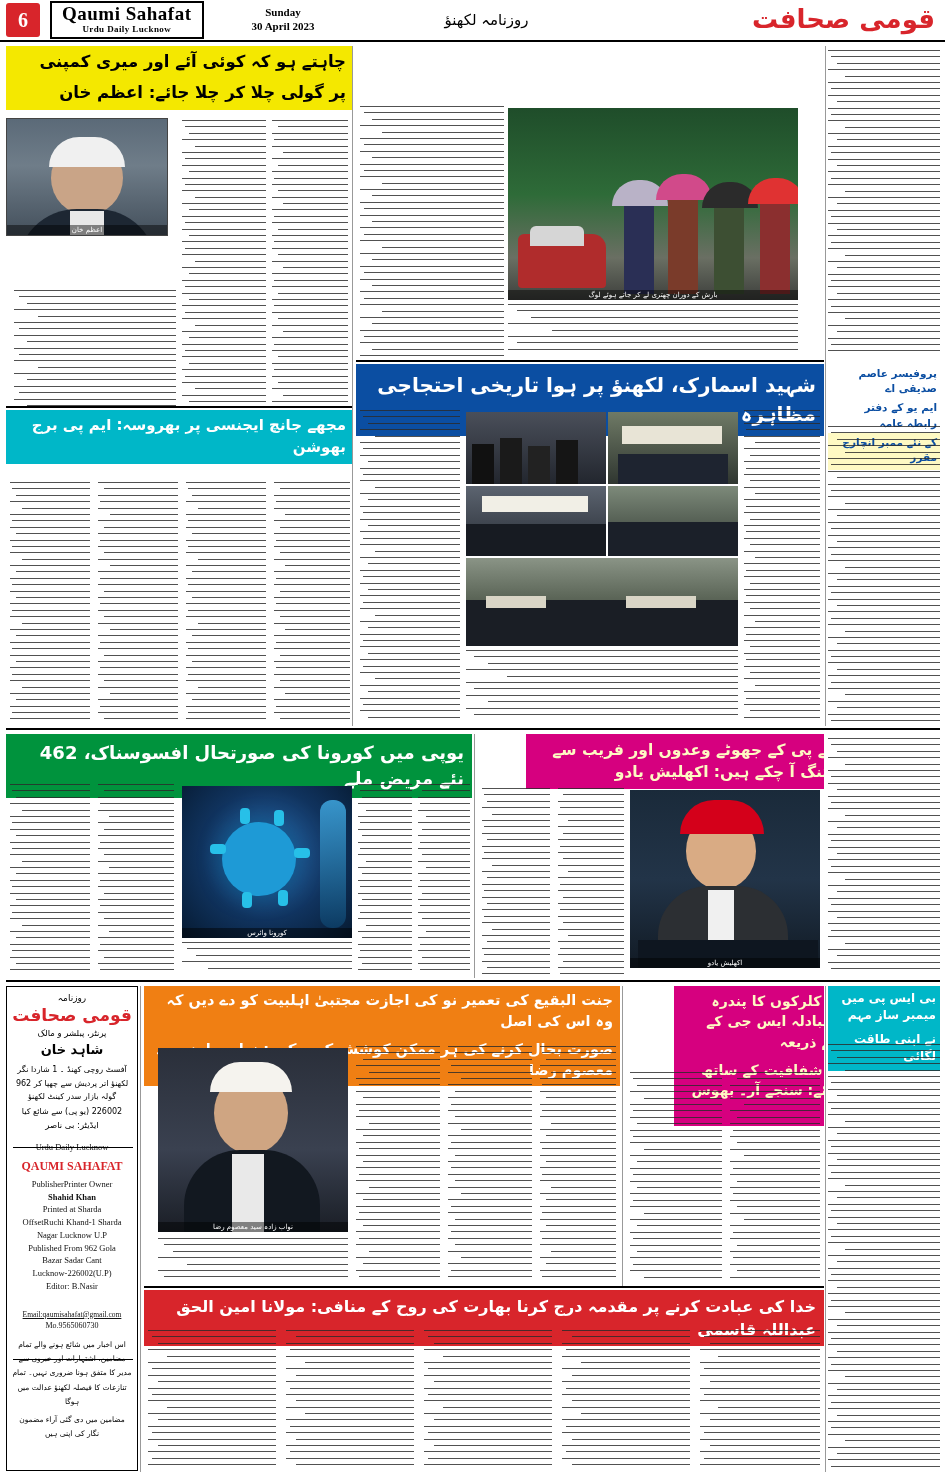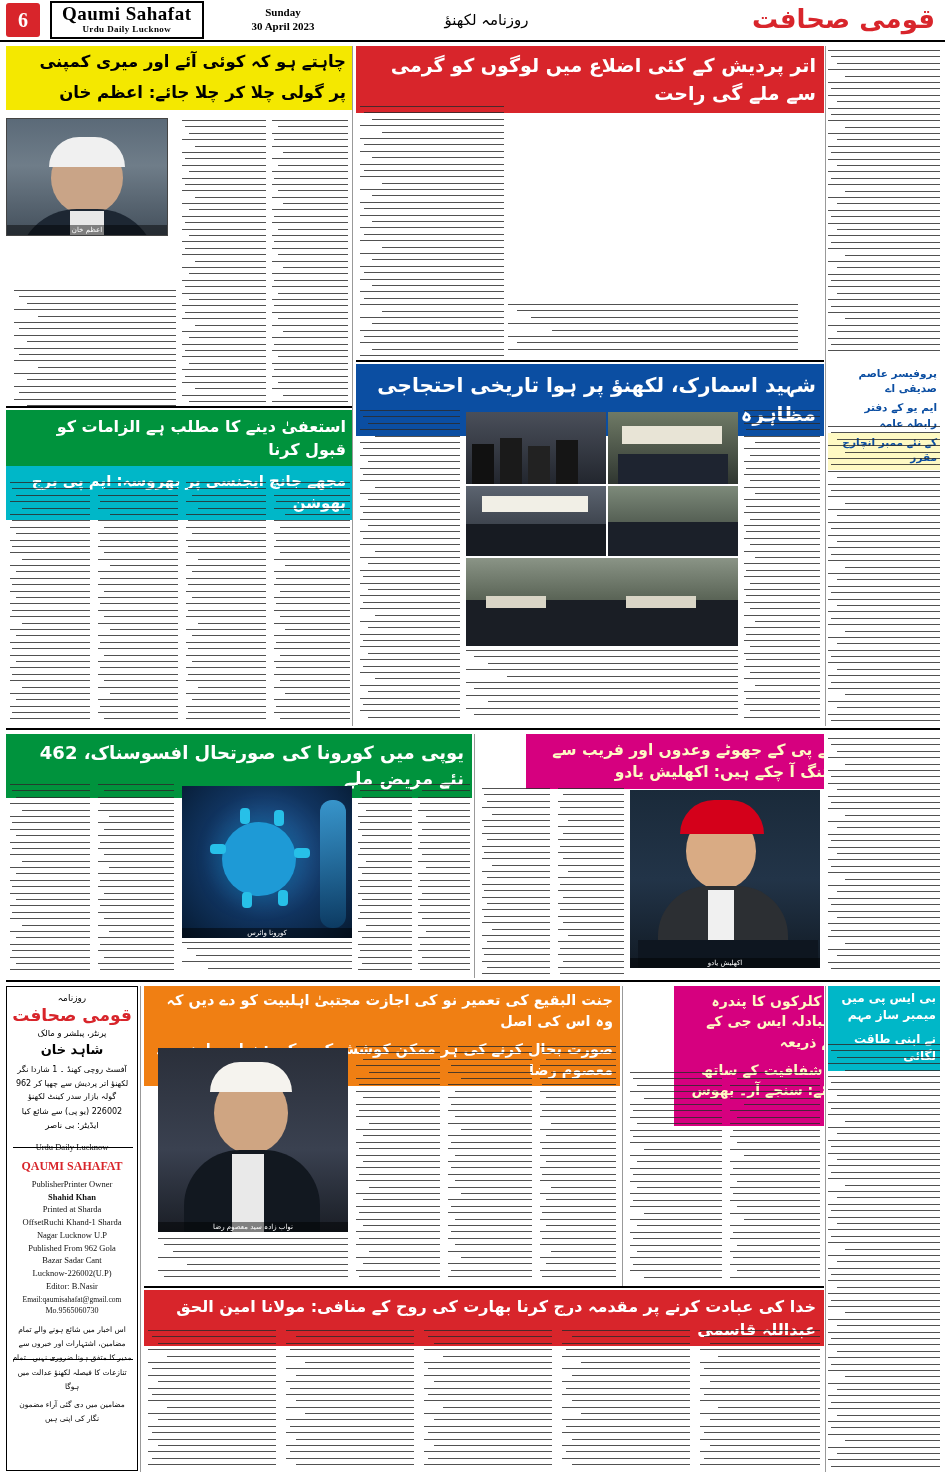--- a/index.html
+++ b/index.html
@@ -247,22 +247,35 @@
         <div class="ln s1"></div>
         <div class="ln s2"></div>
       <div class="ln s1"></div>
         <div class="ln s3"></div>
         <div class="ln s1"></div>
         <div class="ln s2"></div>
     </div>
   </div>
 
   <div class="blk" style="left:356px; top:46px; width:468px; height:312px;">
-    <div class="hdl hdl-red" style="width:100%; padding:6px 8px; font-size:19px;">اتر پردیش کے کئی اضلاع میں لوگوں کو گرمی سے ملے گی راحت</div>
-
+
+    <div class="photo" style="left:152px; top:62px; width:290px; height:192px;
+         background:linear-gradient(180deg,#1f4d2a 0%,#2e6b38 45%,#6a6f63 78%,#3d3f3c 100%);">
+      <div style="position:absolute; left:10px; top:126px; width:88px; height:54px; background:#b02c2c; border-radius:6px 14px 4px 4px;"></div>
+      <div style="position:absolute; left:22px; top:118px; width:54px; height:20px; background:#d6d6d6; border-radius:6px 6px 0 0;"></div>
+      <div style="position:absolute; left:116px; top:96px; width:30px; height:90px; background:#2a2f55;"></div>
+      <div style="position:absolute; left:104px; top:72px; width:56px; height:26px; border-radius:28px 28px 0 0; background:#b9b2c7;"></div>
+      <div style="position:absolute; left:160px; top:92px; width:30px; height:94px; background:#7a3b2a;"></div>
+      <div style="position:absolute; left:148px; top:66px; width:56px; height:26px; border-radius:28px 28px 0 0; background:#d14a8a;"></div>
+      <div style="position:absolute; left:206px; top:98px; width:30px; height:88px; background:#3d4f33;"></div>
+      <div style="position:absolute; left:194px; top:74px; width:56px; height:26px; border-radius:28px 28px 0 0; background:#2b2b2b;"></div>
+      <div style="position:absolute; left:252px; top:96px; width:30px; height:90px; background:#8b2f2f;"></div>
+      <div style="position:absolute; left:240px; top:70px; width:56px; height:26px; border-radius:28px 28px 0 0; background:#e03232;"></div>
+      <div class="cap">بارش کے دوران چھتری لے کر جاتے ہوئے لوگ</div>
+    </div>
 
     <div class="body-col" style="position:absolute; left:4px; top:60px; width:144px; height:250px;">
       <div class="ln s1"></div>
         <div class="ln s3"></div>
         <div class="ln s2"></div>
         <div class="ln s1"></div>
         <div class="ln s4"></div>
       <div class="ln s1"></div>
         <div class="ln s3"></div>
         <div class="ln s1"></div>
@@ -567,21 +580,20 @@
         <div class="ln s4"></div>
         <div class="ln s1"></div>
         <div class="ln s2"></div>
       <div class="ln s1"></div>
         <div class="ln s3"></div>
 
     </div>
   </div>
 
   <div class="blk" style="left:6px; top:410px; width:346px; height:316px;">
-    <div class="hdl hdl-green" style="width:100%; padding:5px 6px; font-size:16px;">استعفیٰ دینے کا مطلب ہے الزامات کو قبول کرنا</div>
     <div class="hdl hdl-cyan" style="width:100%; padding:5px 6px; font-size:15px;">مجھے جانچ ایجنسی پر بھروسہ: ایم پی برج بھوشن</div>
 
     <div class="body-col" style="position:absolute; left:4px; top:72px; width:80px; height:238px;">
       <div class="ln s1"></div>
         <div class="ln s3"></div>
         <div class="ln s2"></div>
         <div class="ln s1"></div>
         <div class="ln s4"></div>
       <div class="ln s1"></div>
         <div class="ln s3"></div>
@@ -1045,21 +1057,21 @@
       <div class="big red" style="margin:3px 0;">QAUMI SAHAFAT</div>
       <div>PublisherPrinter Owner</div>
       <div style="font-weight:bold;">Shahid Khan</div>
       <div>Printed at Sharda</div>
       <div>OffsetRuchi Khand-1 Sharda</div>
       <div>Nagar Lucknow U.P</div>
       <div>Published From 962 Gola</div>
       <div>Bazar Sadar Cant</div>
       <div>Lucknow-226002(U.P)</div>
       <div>Editor: B.Nasir</div>
-      <div style="font-size:7.5px; margin-top:1px;">Email:qaumisahafat@gmail.com</div>
+      <div style="font-size:7.5px; margin-top:16px;text-decoration:underline;">Email:qaumisahafat@gmail.com</div>
       <div style="font-size:8px;">Mo.9565060730</div>
     </div>
     <div class="sep-h" style="left:6px; top:372px; width:120px;"></div>
     <div class="imprint-urdu" style="padding:6px 5px; font-size:7.5px; line-height:1.9;">
       <div>اس اخبار میں شائع ہونے والے تمام مضامین، اشتہارات اور خبروں سے مدیر کا متفق ہونا ضروری نہیں۔ تمام تنازعات کا فیصلہ لکھنؤ عدالت میں ہوگا</div>
       <div style="margin-top:4px;">مضامین میں دی گئی آراء مضمون نگار کی اپنی ہیں</div>
     </div>
   </div>
 
   <div class="blk" style="left:144px; top:986px; width:476px; height:300px;">

